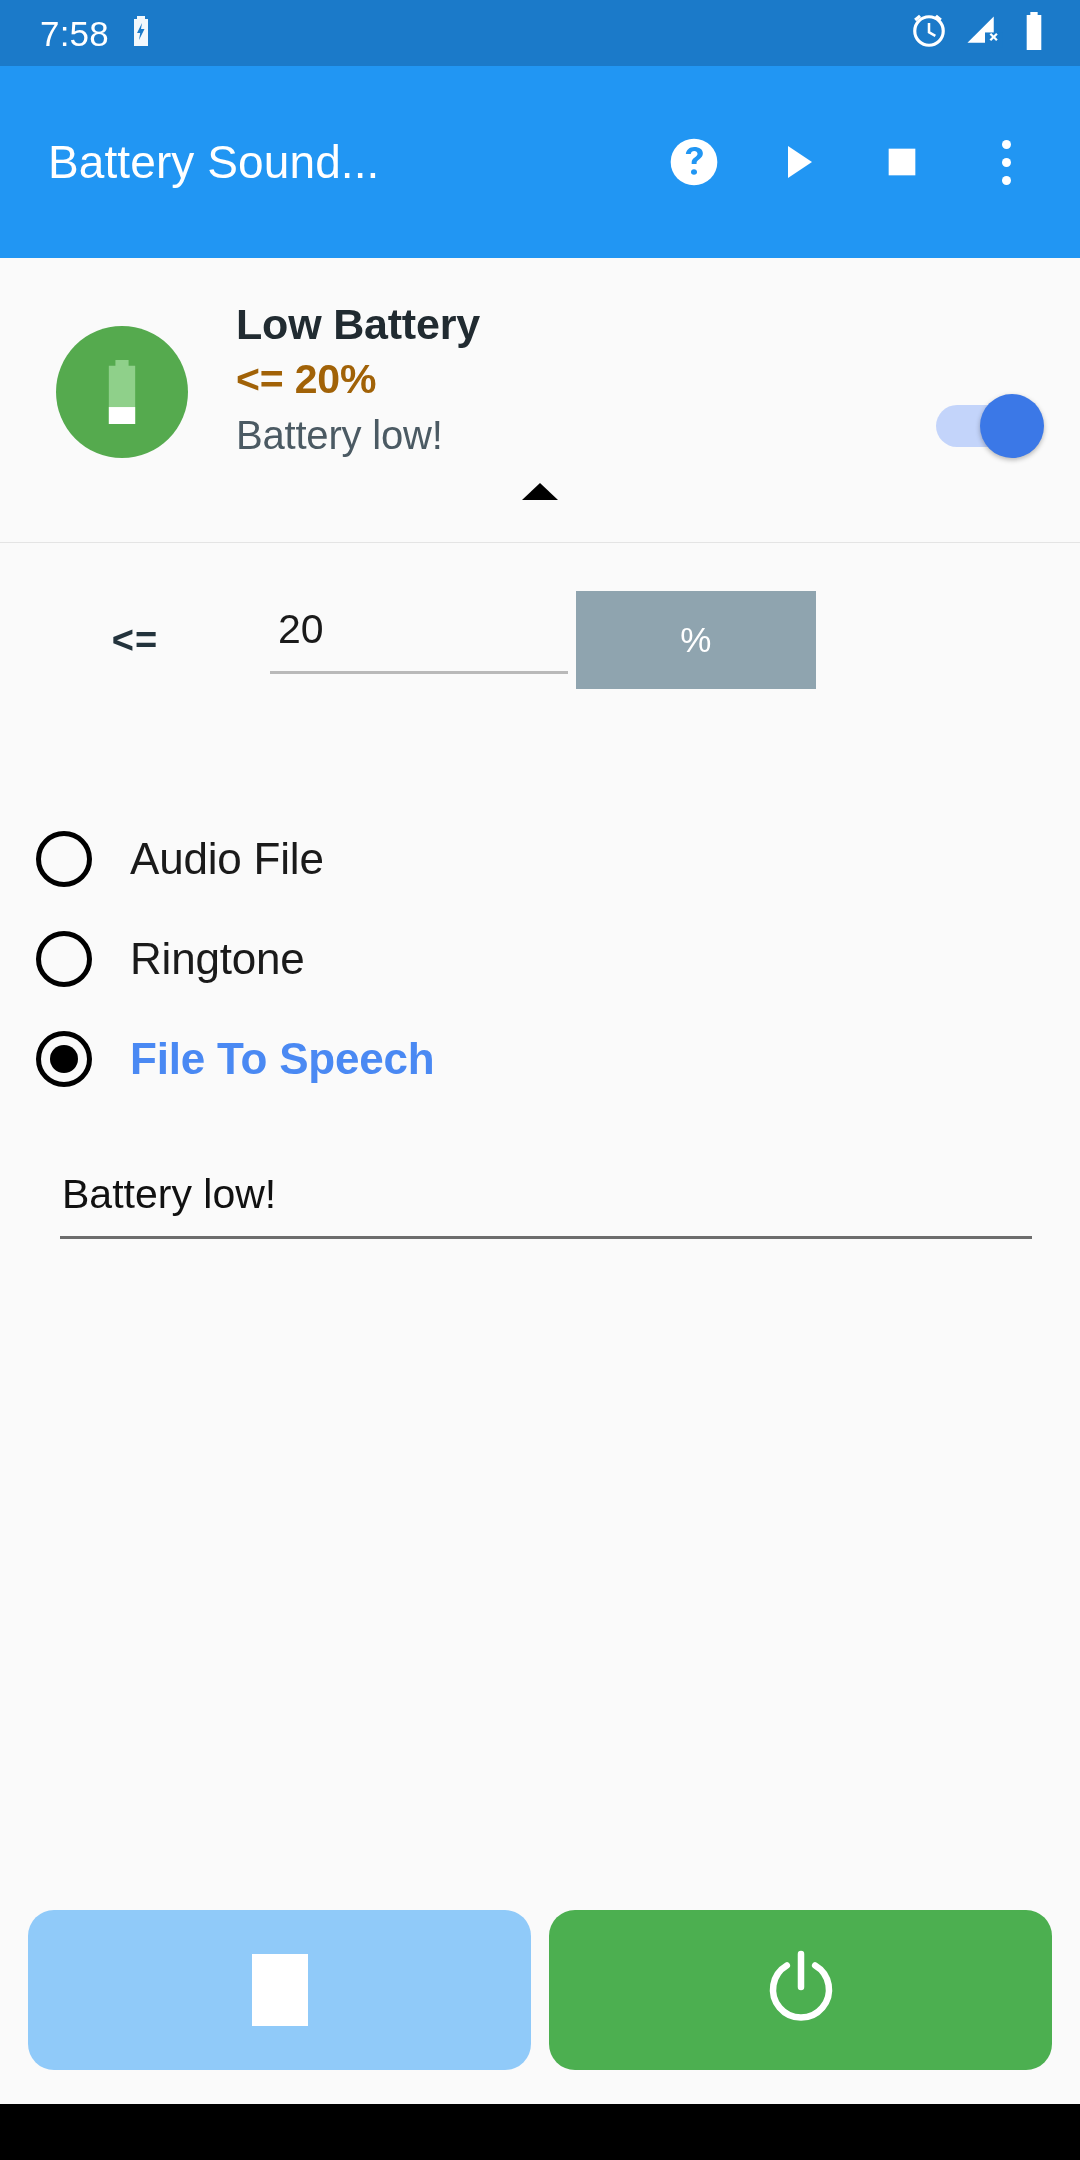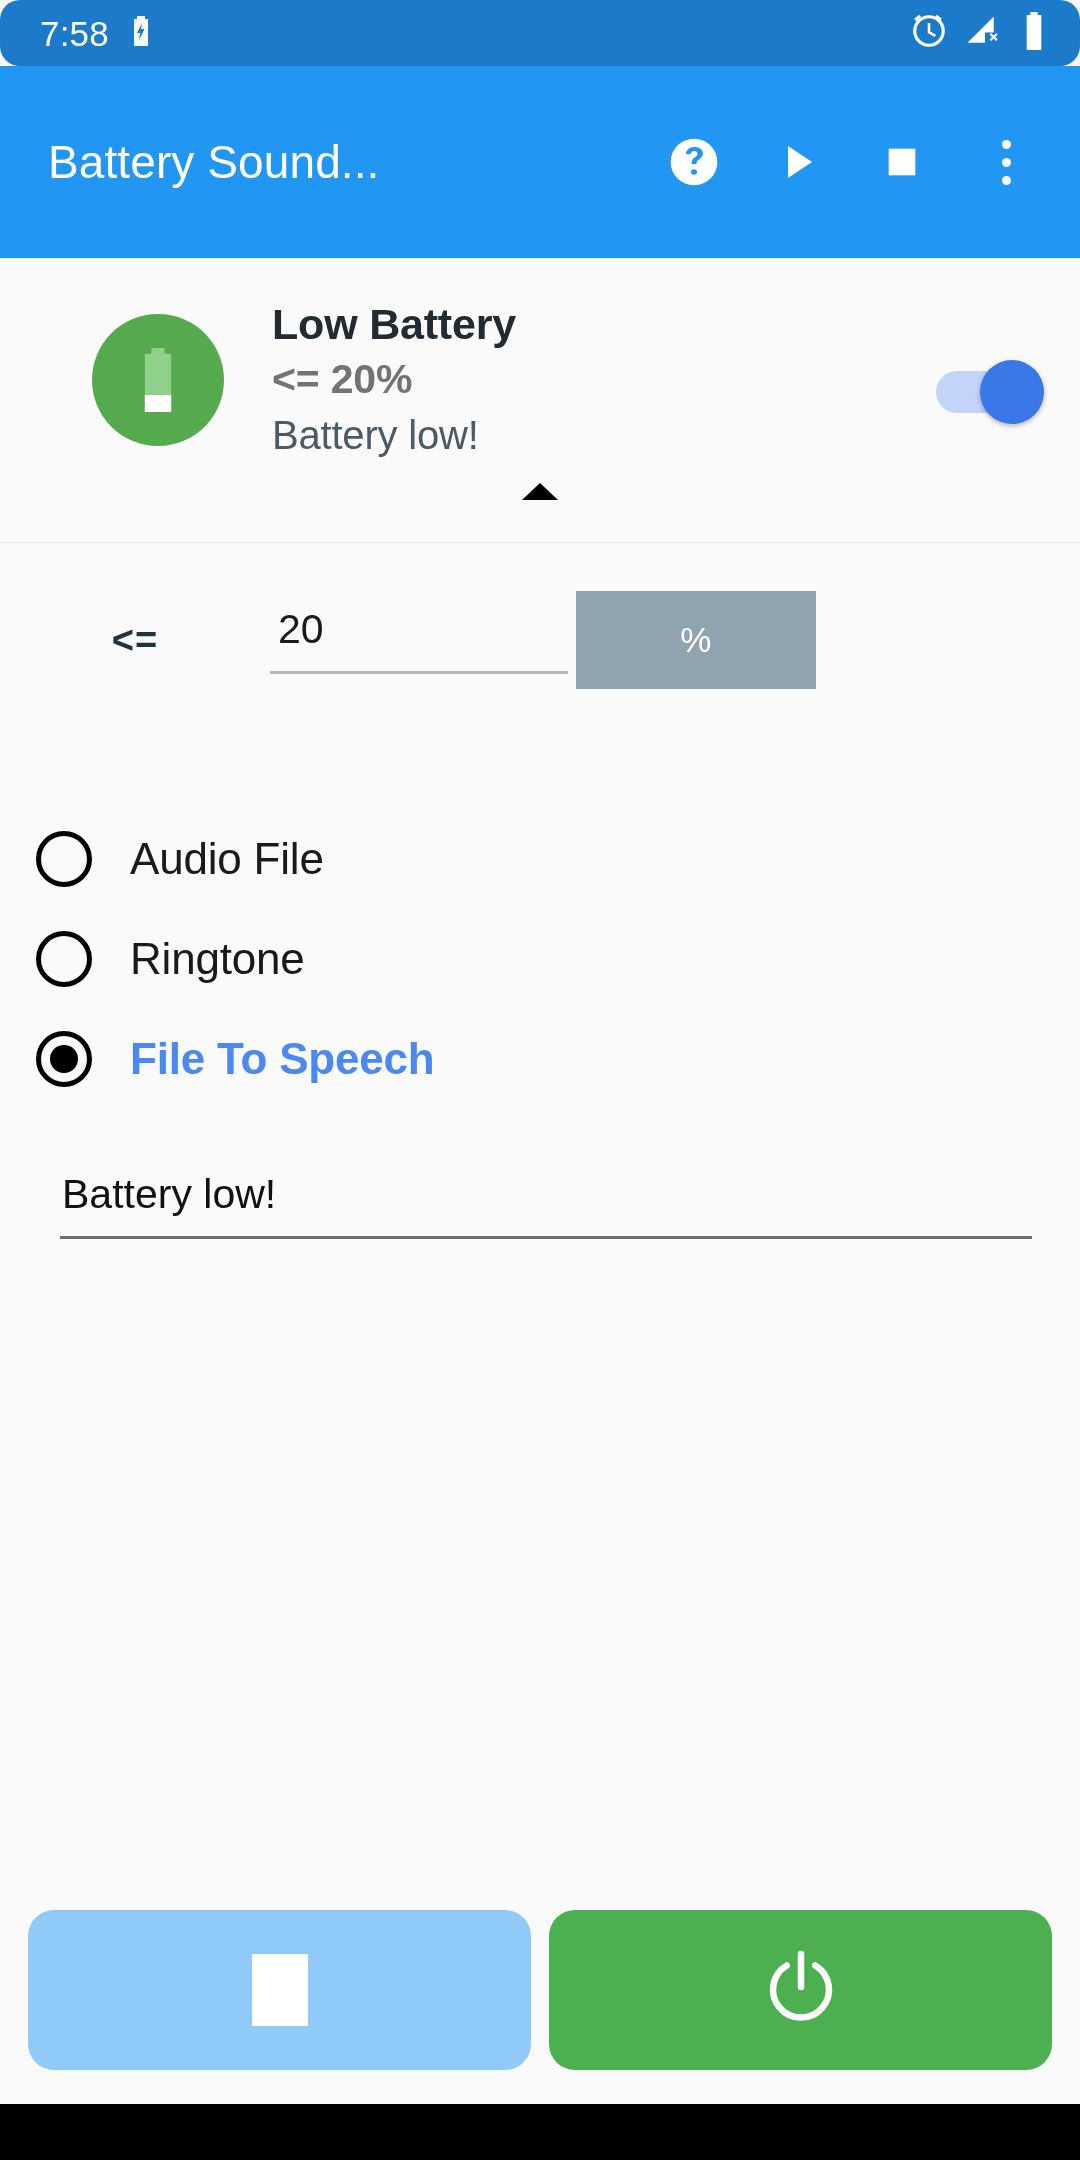--- a/index.html
+++ b/index.html
@@ -23,21 +23,20 @@
   
   .status-bar {
     position: absolute;
     top: 0; left: 0;
     width: 1080px;
     height: 66px;
     background: #1b7ac9;
     display: flex;
     align-items: center;
     padding: 0 34px 0 40px;
-    border-radius: 20px;
   }
   .status-left {
     display: flex;
     align-items: center;
     gap: 22px;
   }
   .status-time {
     color: #ffffff;
     font-size: 35px;
     font-weight: 400;
@@ -112,23 +111,22 @@
   
   .alarm-card {
     position: relative;
     width: 1080px;
     background: #fafafa;
     border-bottom: 1px solid #e4e4e4;
     padding-bottom: 18px;
   }
   .alarm-row {
     display: flex;
-    align-items: center;
+    align-items: flex-end;
     padding: 40px 36px 0 56px;
-    margin-left: 36px;
   }
   .alarm-avatar {
     flex: none;
     width: 132px;
     height: 132px;
     border-radius: 50%;
     background: #55aa4e;
     display: flex;
     align-items: center;
     justify-content: center;
@@ -143,21 +141,21 @@
     font-size: 43px;
     font-weight: 700;
     color: #212b31;
     line-height: 1.12;
     letter-spacing: -0.2px;
   }
   .alarm-threshold {
     margin-top: 8px;
     font-size: 41px;
     font-weight: 700;
-    color: #737373;
+    color: #a16207;
     letter-spacing: -0.2px;
   }
   .alarm-message {
     margin-top: 10px;
     font-size: 40px;
     font-weight: 400;
     color: #4b5a63;
     letter-spacing: -0.2px;
   }
 

